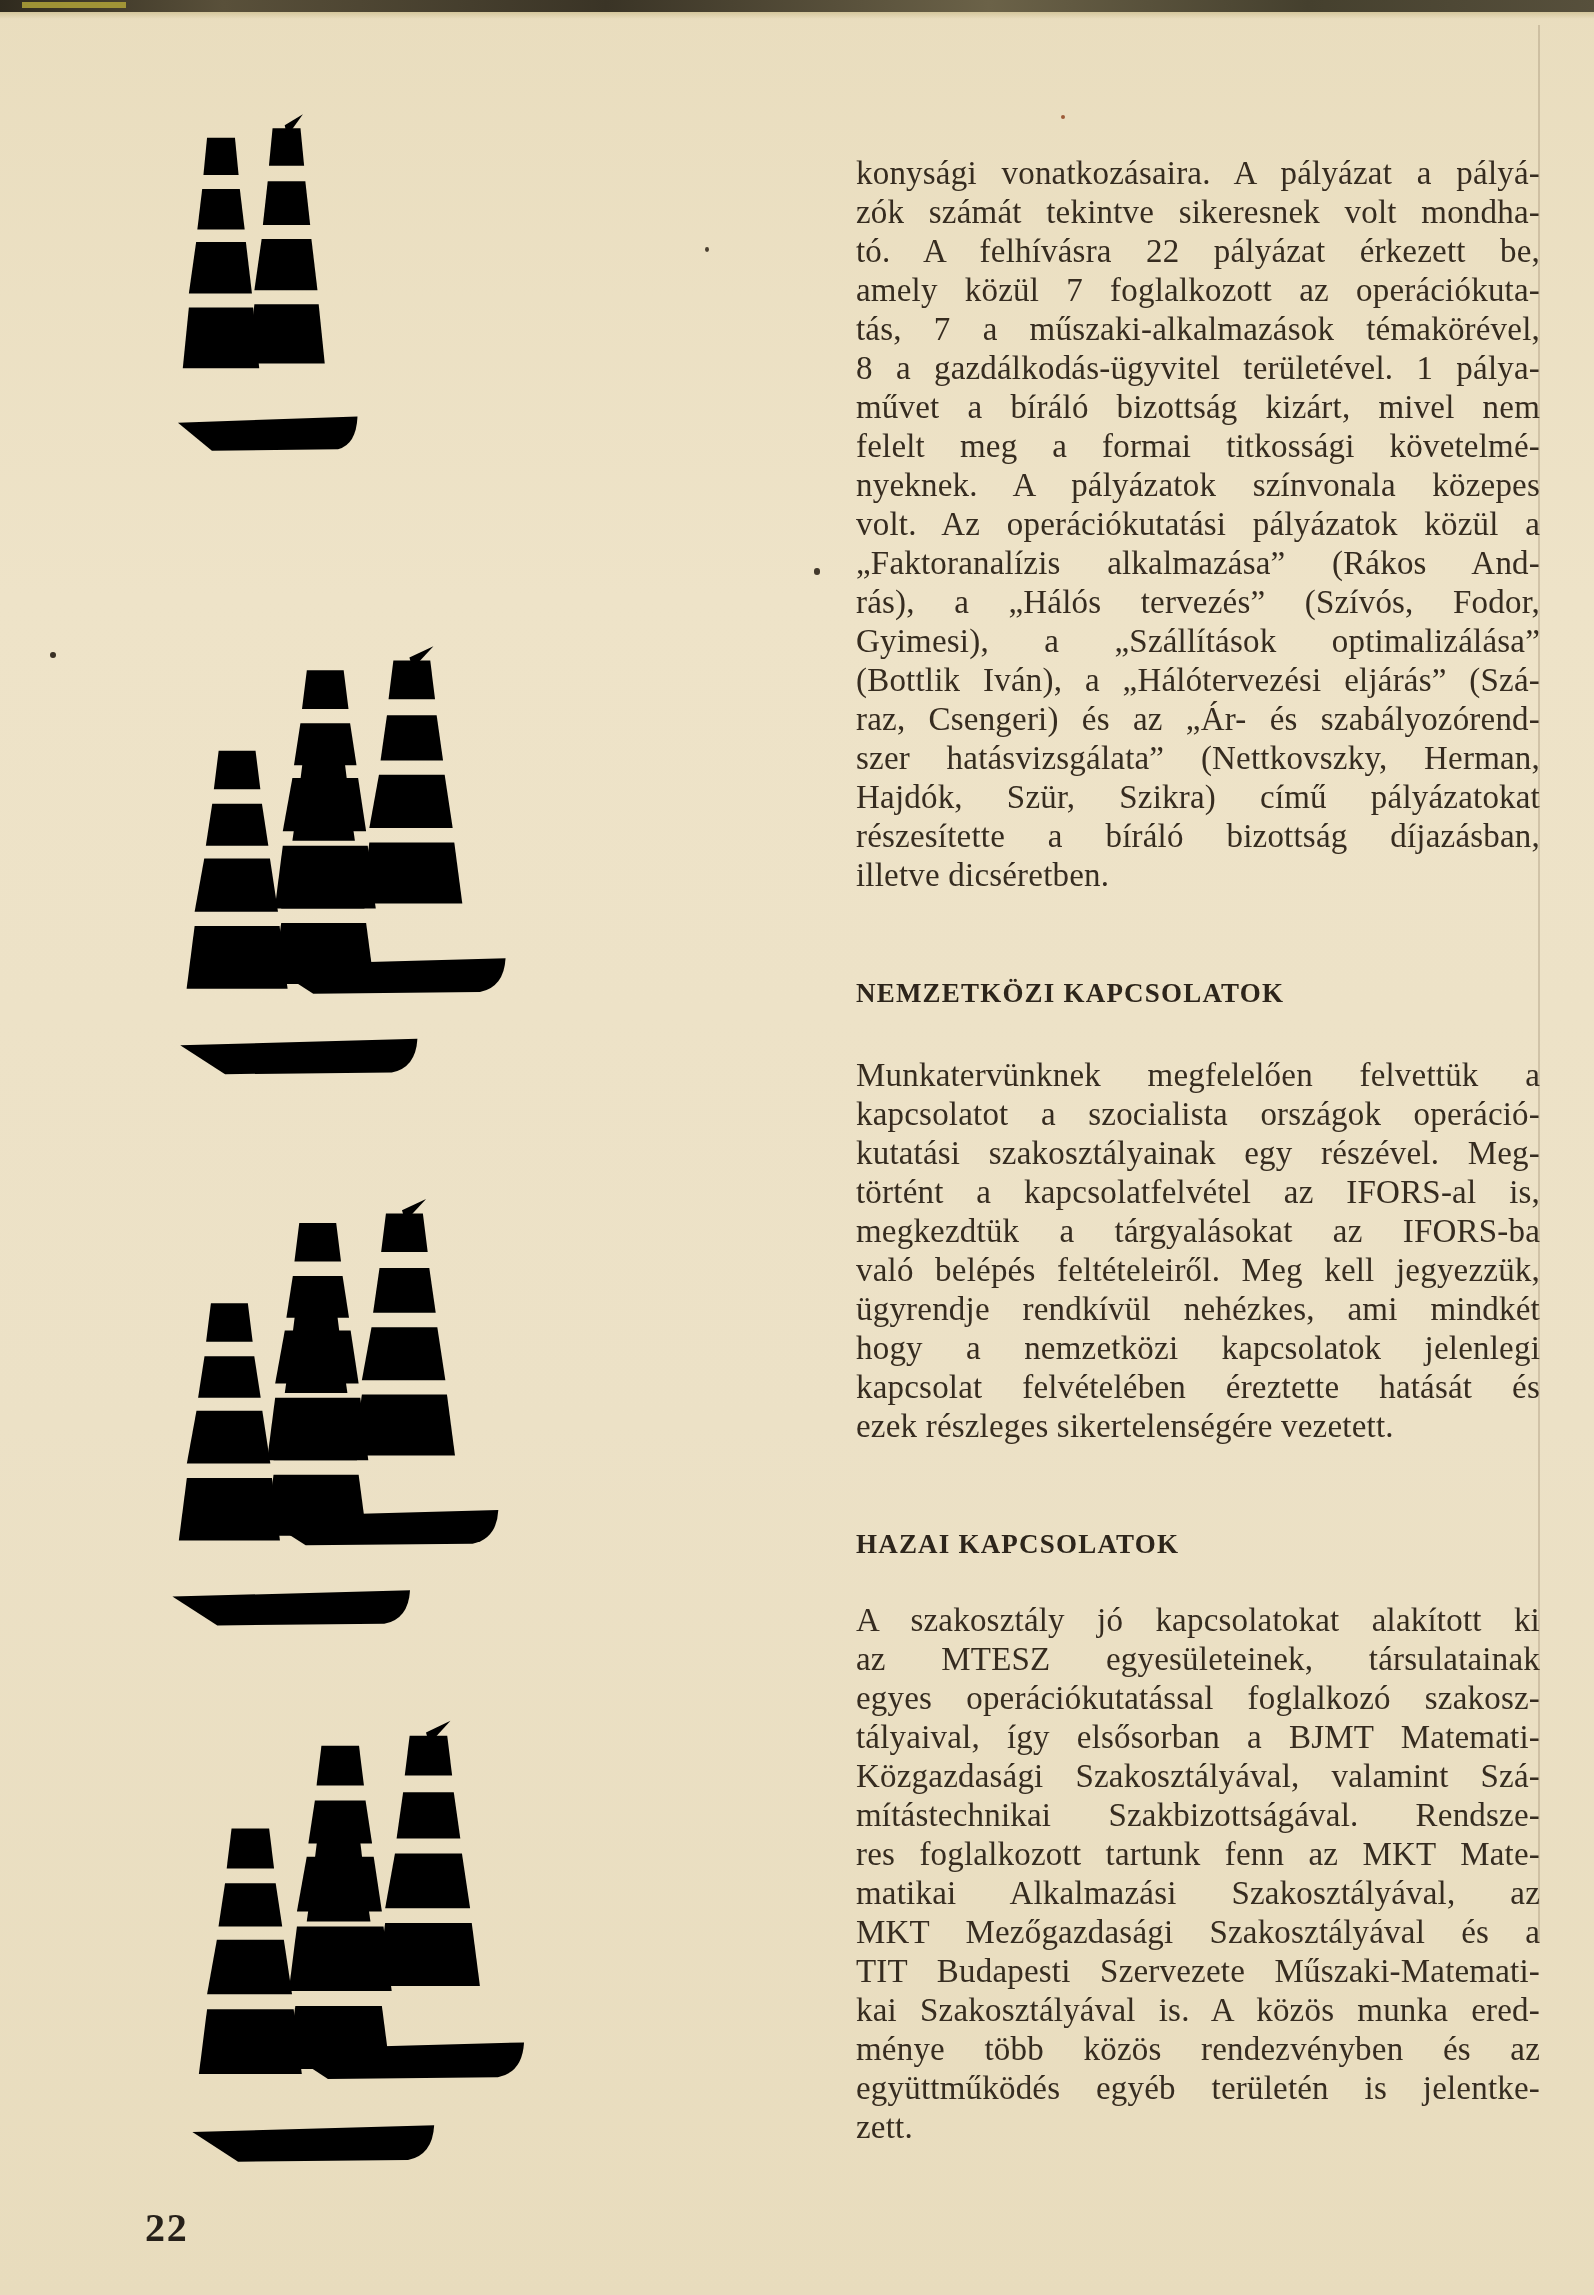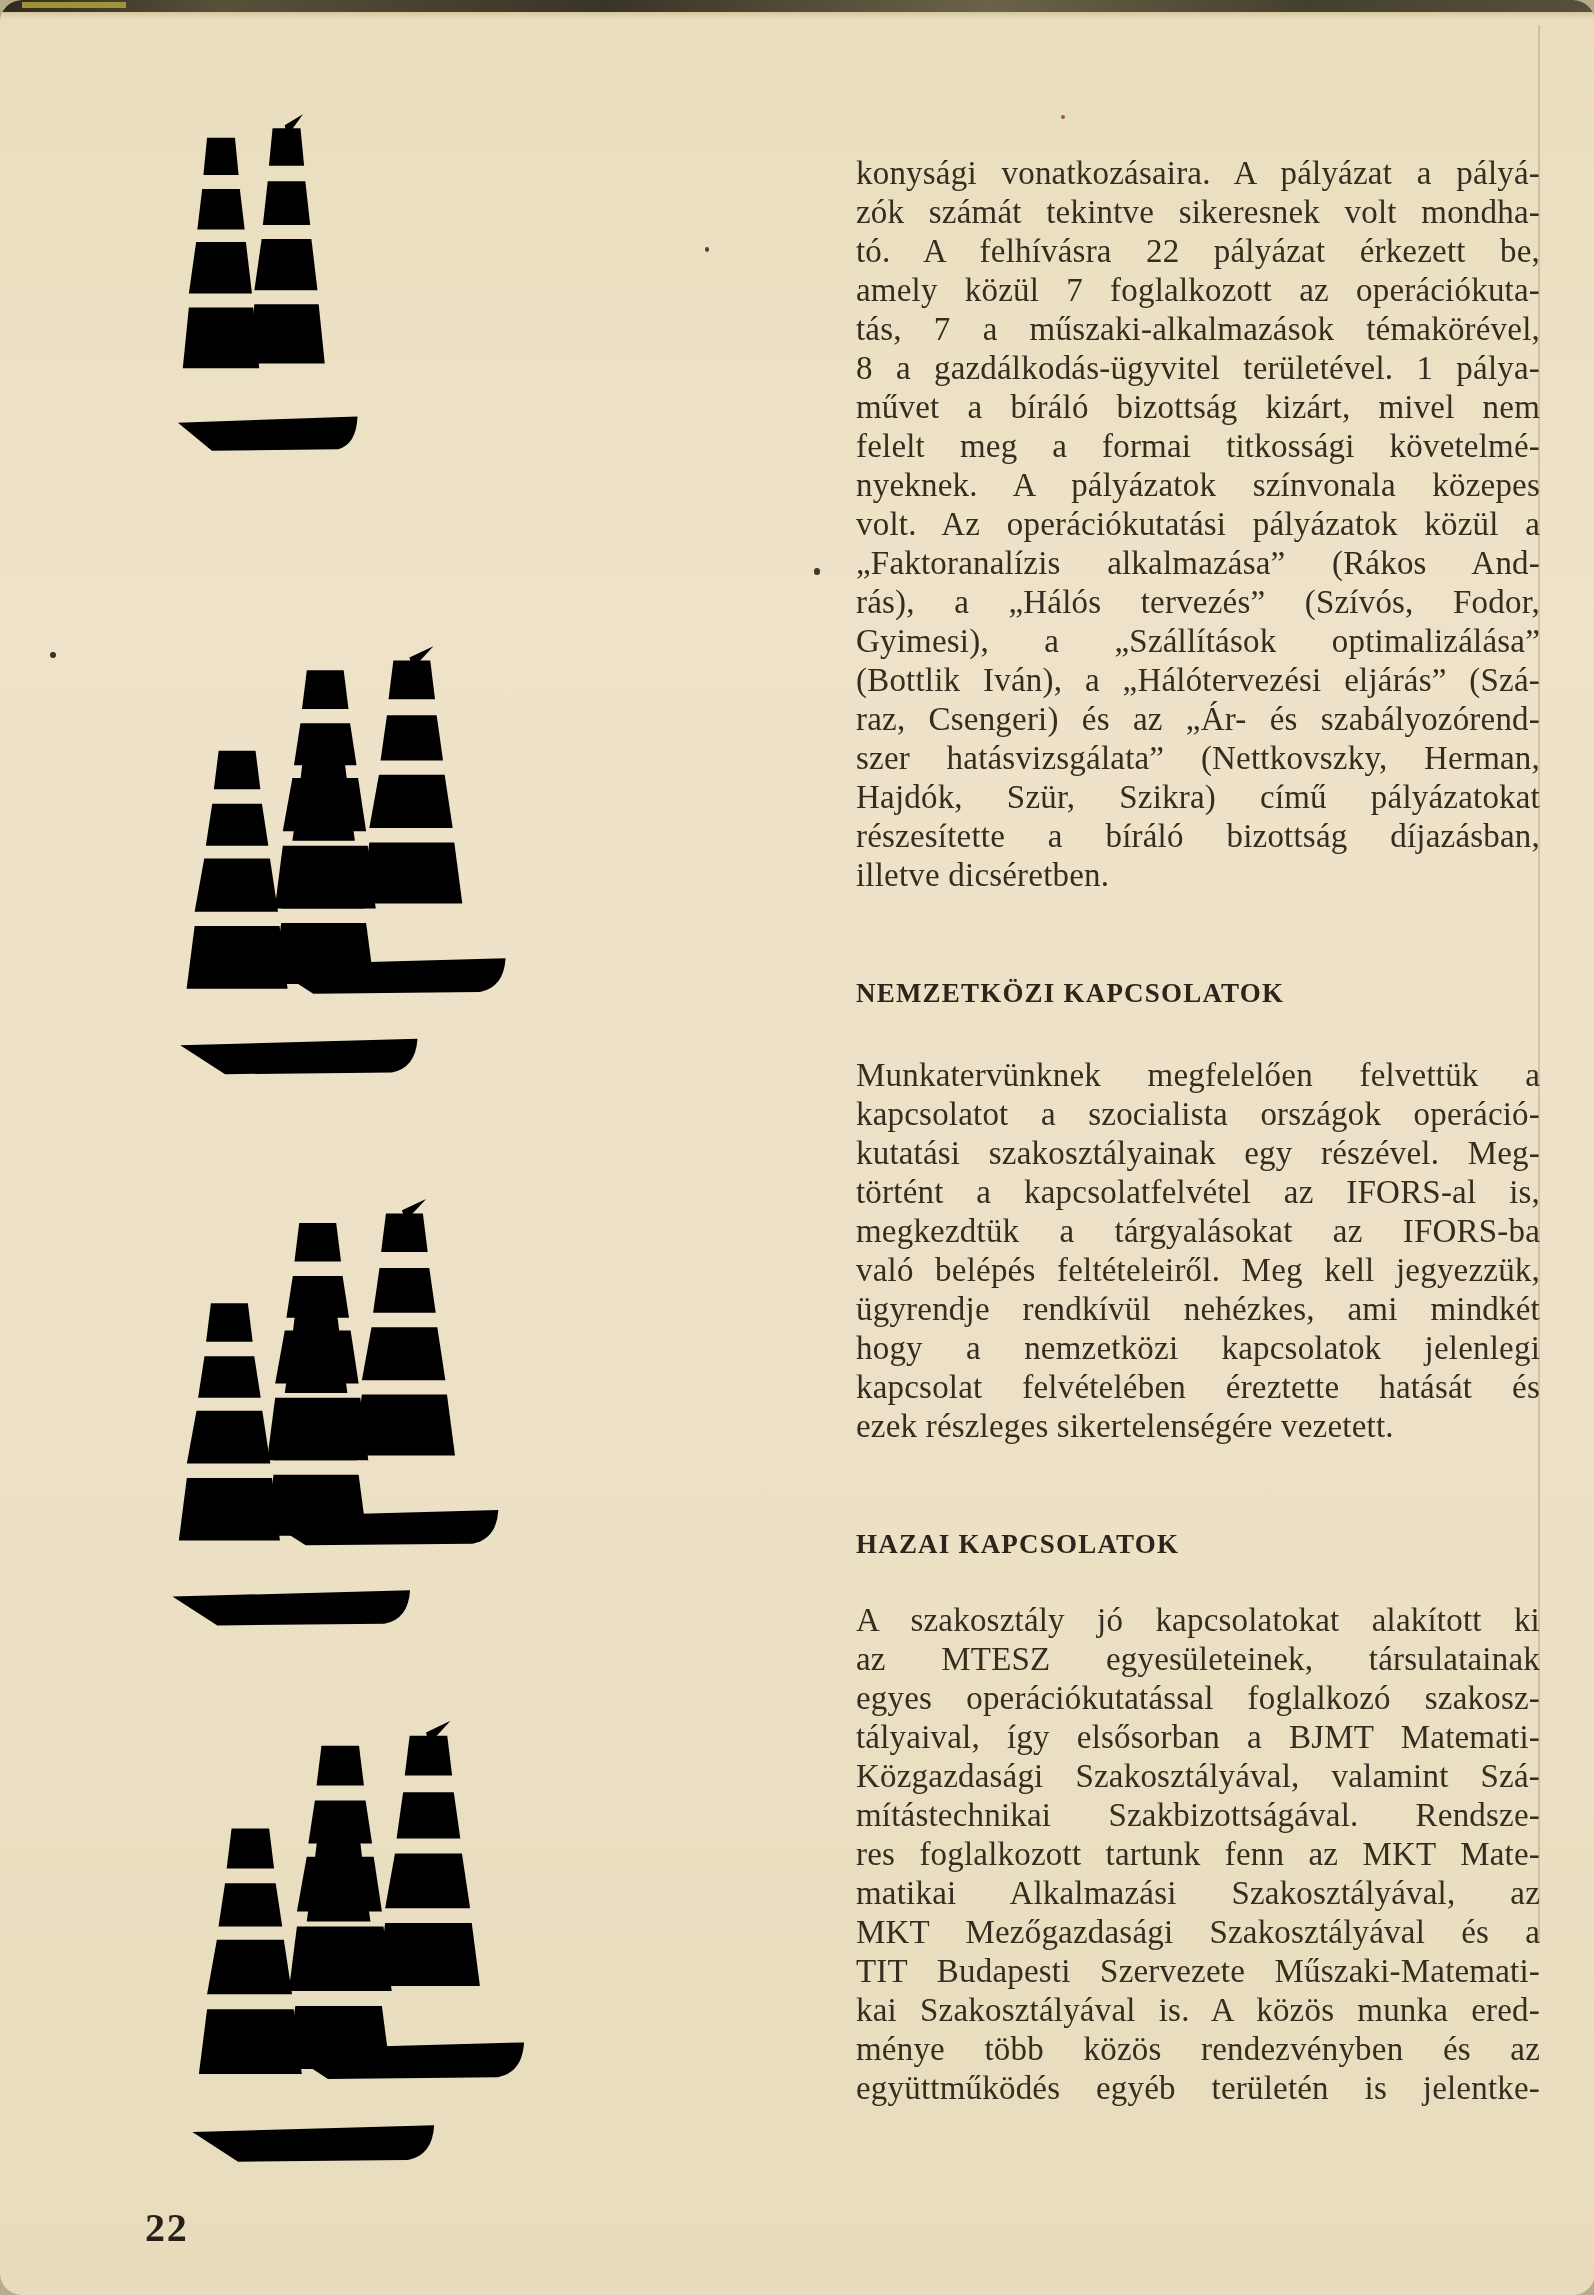--- a/index.html
+++ b/index.html
@@ -1,18 +1,18 @@
 <!DOCTYPE html>
 <html style="--paper: #ece1c6; --ink: #362c20; --heading-ink: #2d251b; --ship: #7cb0c3; --crease: #8d7c5f;font-size:13.2px"><head>
 <meta charset="utf-8">
 <style>
   html,body{margin:0;padding:0;}
   body{width:1595px;height:2295px;background:#b9ac8d;font-family:"Liberation Serif","DejaVu Serif",serif;}
   .page{position:relative;width:1595px;height:2295px;overflow:hidden;
-        background:linear-gradient(180deg,#e9ddbe 0%,#eee3c8 26%,#ece1c6 62%,#e8dcbd 100%);border-radius:22px;}
+        background:linear-gradient(180deg,#e9ddbe 0%,#eee3c8 26%,#ece1c6 62%,#e8dcbd 100%);}
   
   .scan-edge{position:absolute;left:0;top:0;width:1595px;height:11.6px;
     background:linear-gradient(90deg,#2f2a1e 0%,#59503a 14%,#3a3426 38%,#6b6248 62%,#45402e 82%,#57503c 100%);}
   .scan-edge-light{position:absolute;left:0;top:11.6px;width:1595px;height:7.4px;
     background:linear-gradient(180deg,#d4c69c,rgba(212,198,156,0));}
   .scan-edge-gold{position:absolute;left:21.5px;top:1.7px;width:104px;height:6.6px;background:#b1a338;opacity:.85;}
   
   .crease{position:absolute;left:1538px;top:25px;width:1.7px;height:1918px;opacity:.30;}
   
   .speck{position:absolute;border-radius:50%;}
@@ -172,19 +172,20 @@
         <div class="tline">tályaival, így elsősorban a BJMT Matemati-</div>
         <div class="tline">Közgazdasági Szakosztályával, valamint Szá-</div>
         <div class="tline">mítástechnikai Szakbizottságával. Rendsze-</div>
         <div class="tline">res foglalkozott tartunk fenn az MKT Mate-</div>
         <div class="tline">matikai Alkalmazási Szakosztályával, az</div>
         <div class="tline">MKT Mezőgazdasági Szakosztályával és a</div>
         <div class="tline">TIT Budapesti Szervezete Műszaki-Matemati-</div>
         <div class="tline">kai Szakosztályával is. A közös munka ered-</div>
         <div class="tline">ménye több közös rendezvényben és az</div>
         <div class="tline">együttműködés egyéb területén is jelentke-</div>
+        <div class="tline last">zett.</div>
       </div>
     </div>
 
   <div class="page-number">22</div>
 
 </div>
 
 
 </body></html>

